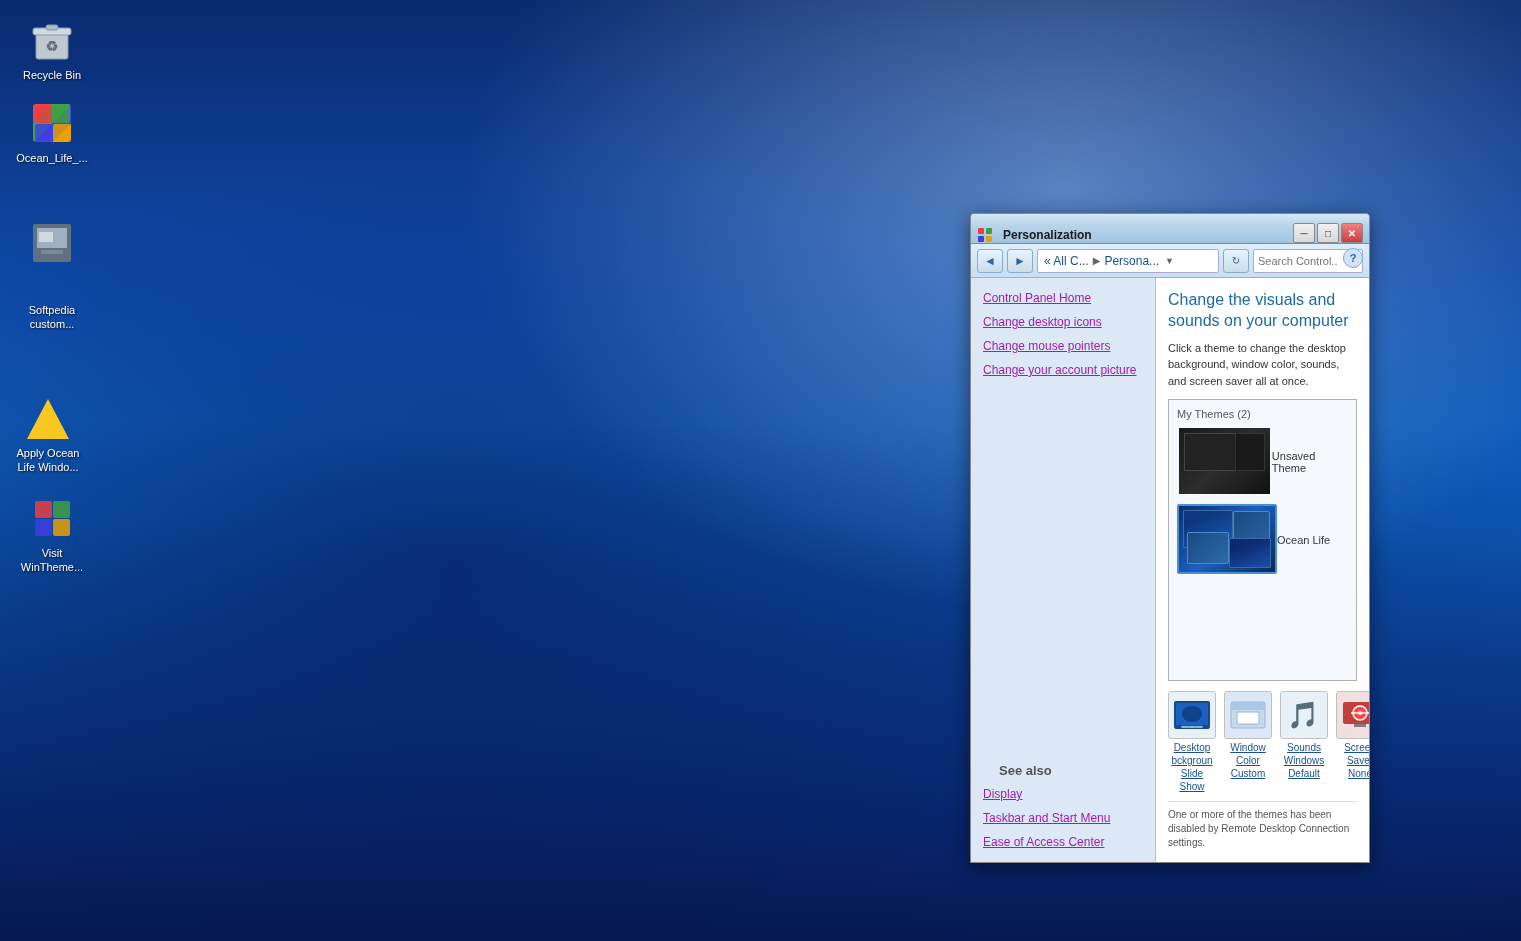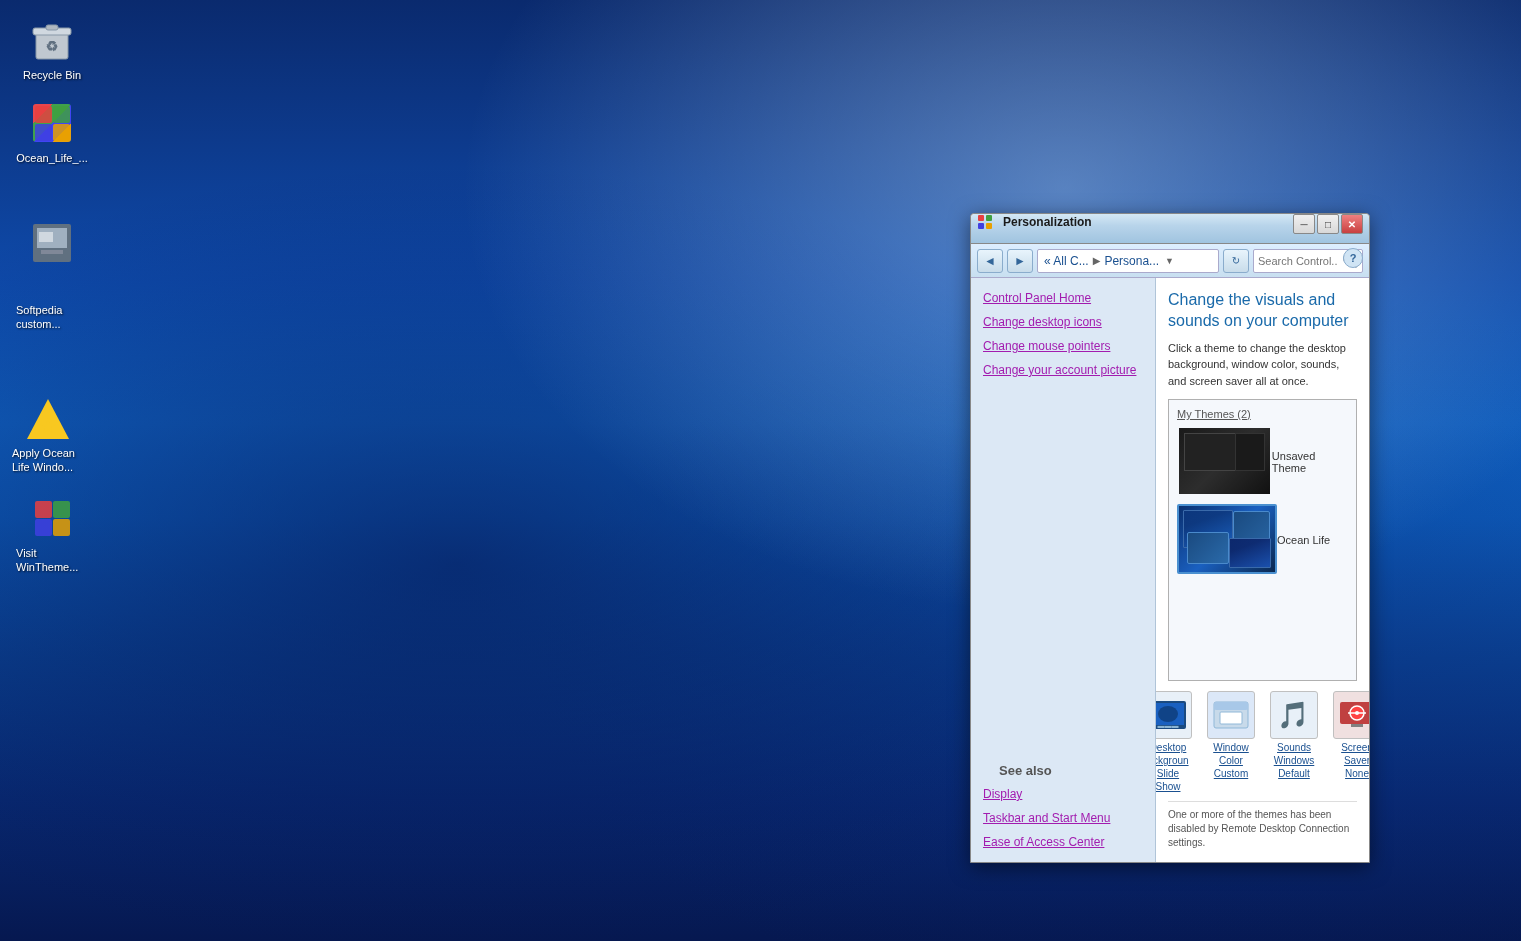--- a/index.html
+++ b/index.html
@@ -46,20 +46,21 @@
       height: 48px;
       display: flex;
       align-items: center;
       justify-content: center;
       margin-bottom: 4px;
     }
 
     .icon-label {
       color: white;
       font-size: 11px;
+      text-align: center;
       text-shadow: 1px 1px 2px rgba(0,0,0,0.8);
       line-height: 1.3;
     }
 
     
     #control-panel {
       position: absolute;
       top: 213px;
       left: 970px;
       width: 400px;
@@ -70,21 +71,21 @@
       display: flex;
       flex-direction: column;
       border-radius: 4px 4px 0 0;
     }
 
     
     .title-bar {
       background: linear-gradient(180deg, #d4e8f5 0%, #b8d4ea 40%, #a0c4e0 100%);
       height: 30px;
       display: flex;
-      align-items: flex-start;
+      align-items: flex-end;
       justify-content: space-between;
       padding: 0 6px;
       border-radius: 4px 4px 0 0;
       border-bottom: 1px solid #888;
     }
 
     .title-bar-text {
       font-size: 12px;
       font-weight: bold;
       color: #1a1a1a;
@@ -212,21 +213,20 @@
     }
 
     
     .right-panel {
       flex: 1;
       background: white;
       padding: 12px;
       display: flex;
       flex-direction: column;
       overflow: hidden;
-      align-items: center;
     }
 
     .panel-title {
       font-size: 16px;
       color: #1a6aaa;
       margin-bottom: 8px;
       line-height: 1.3;
     }
 
     .panel-desc {
@@ -244,21 +244,20 @@
       overflow-y: auto;
       padding: 8px;
       margin-bottom: 10px;
       position: relative;
     }
 
     .theme-section-title {
       font-size: 11px;
       color: #555;
       margin-bottom: 6px;
-      text-decoration: underline;
     }
 
     
     .theme-item {
       display: flex;
       flex-direction: row;
       align-items: center;
       margin-bottom: 8px;
       cursor: pointer;
     }

